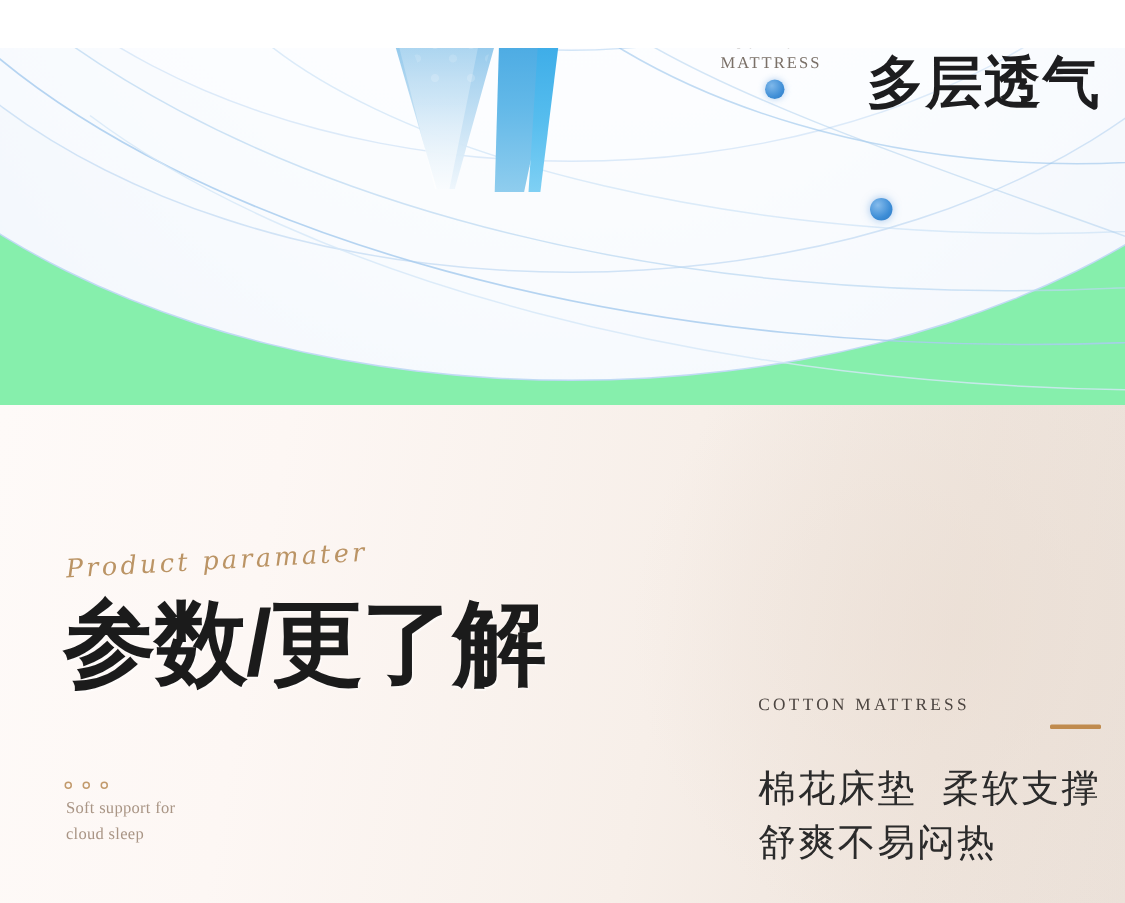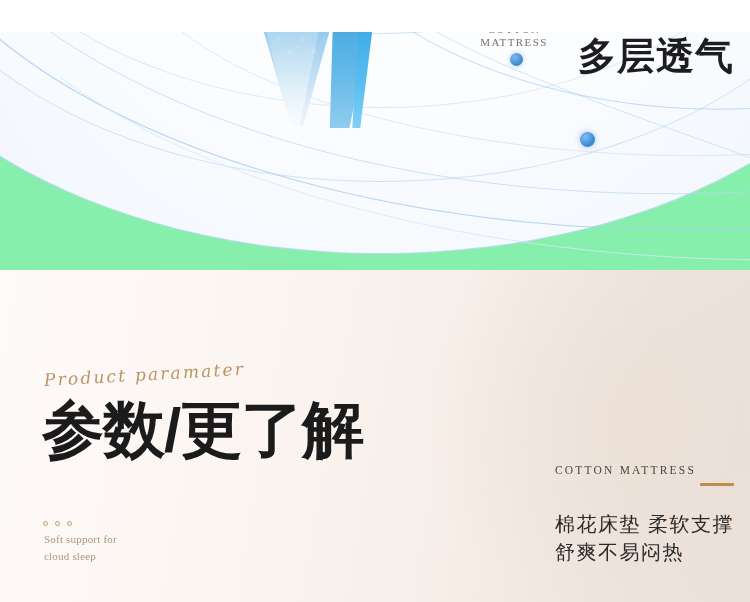--- a/index.html
+++ b/index.html
@@ -135,22 +135,22 @@
   .right-block{position:absolute;right:16px;top:464px;}
   .brand-en{
     font-family:"Liberation Serif", serif;
     font-size:11.5px;letter-spacing:2.2px;color:#4c4541;white-space:nowrap;
   }
   .brand-bar{
     width:34px;height:3px;background:#c08b4e;
     margin:7px 0 0 auto;border-radius:1px;
   }
   .zh-lines{
-    margin-top:24px;font-size:20px;font-weight:400;line-height:1.42;
-    color:#2b2b2b;letter-spacing:1.5px;white-space:nowrap;
+    margin-top:24px;font-size:25px;font-weight:400;line-height:1.42;
+    color:#2b2b2b;letter-spacing:1.5px;white-space:nowrap;font-family:Liberation Mono, monospace;
   }
 </style>
 </head>
 <body>
 
 <div class="page">
 
   <div class="hero">
 
     <div class="disc disc-outer"></div>

